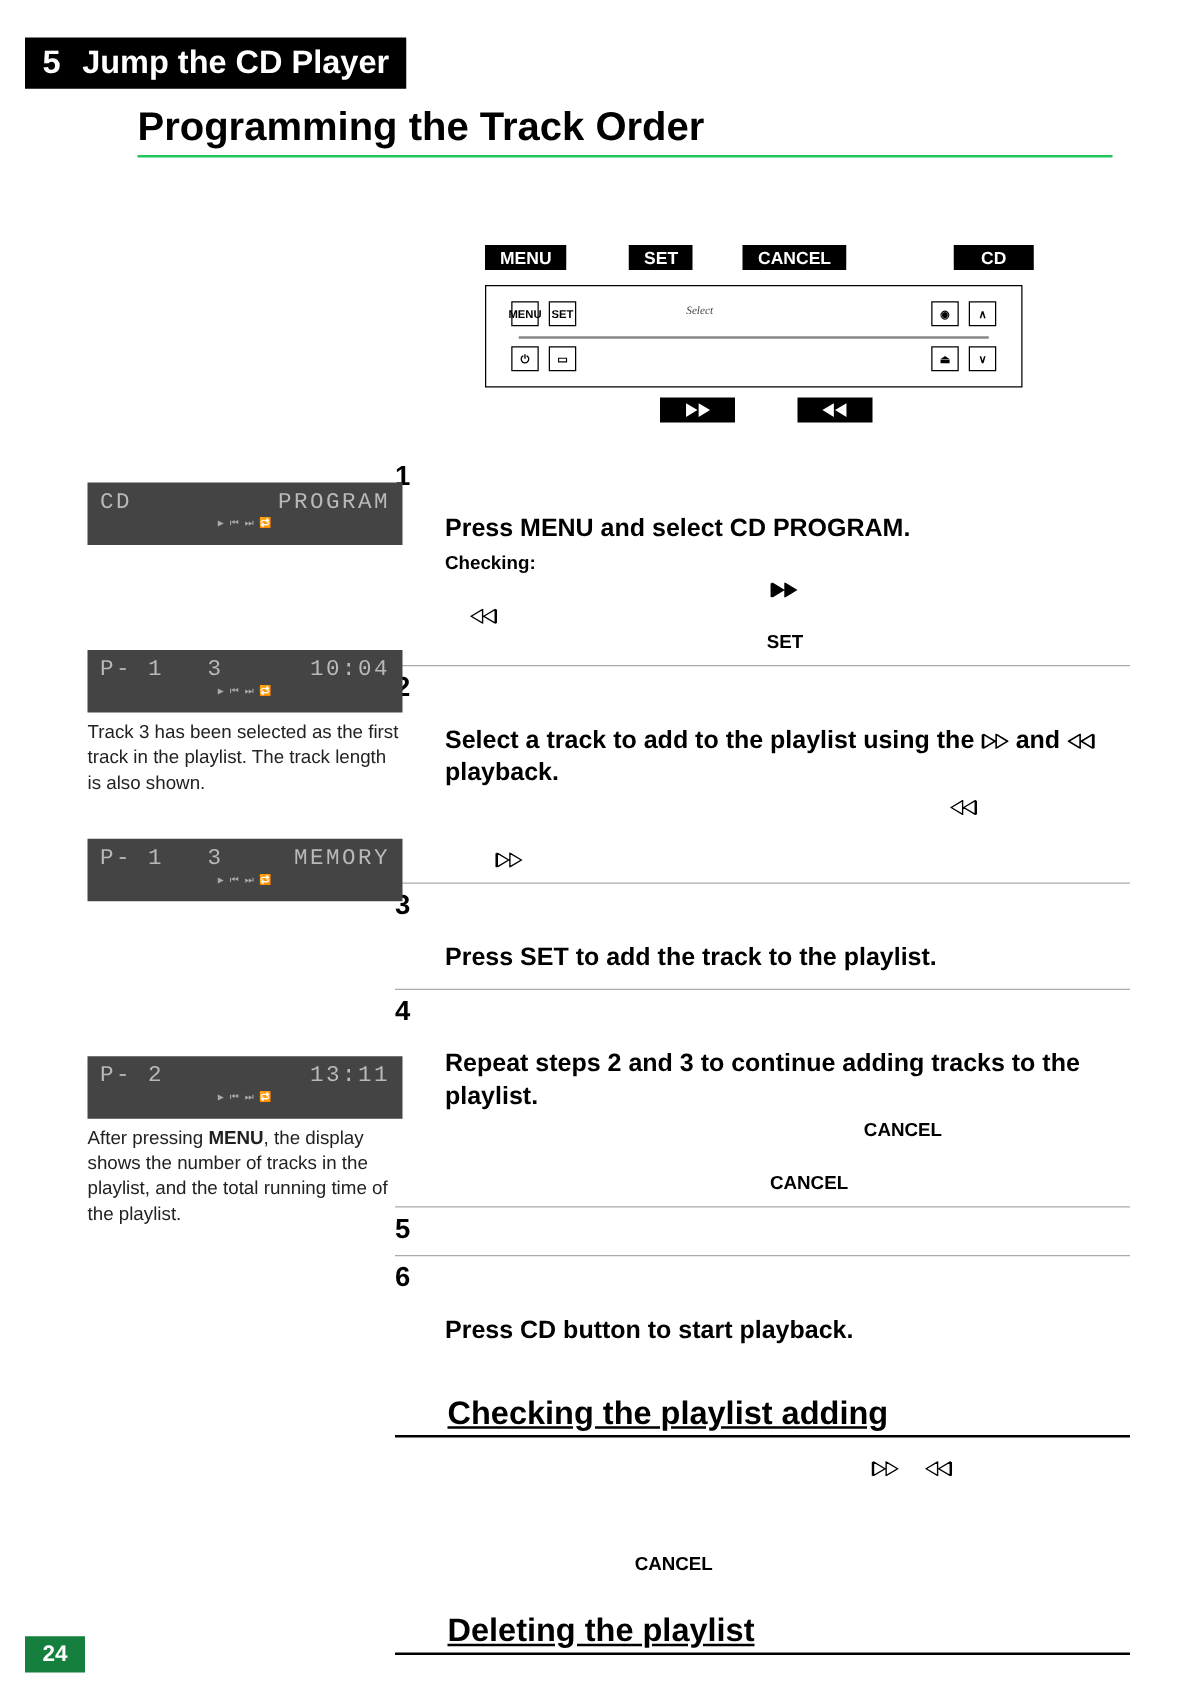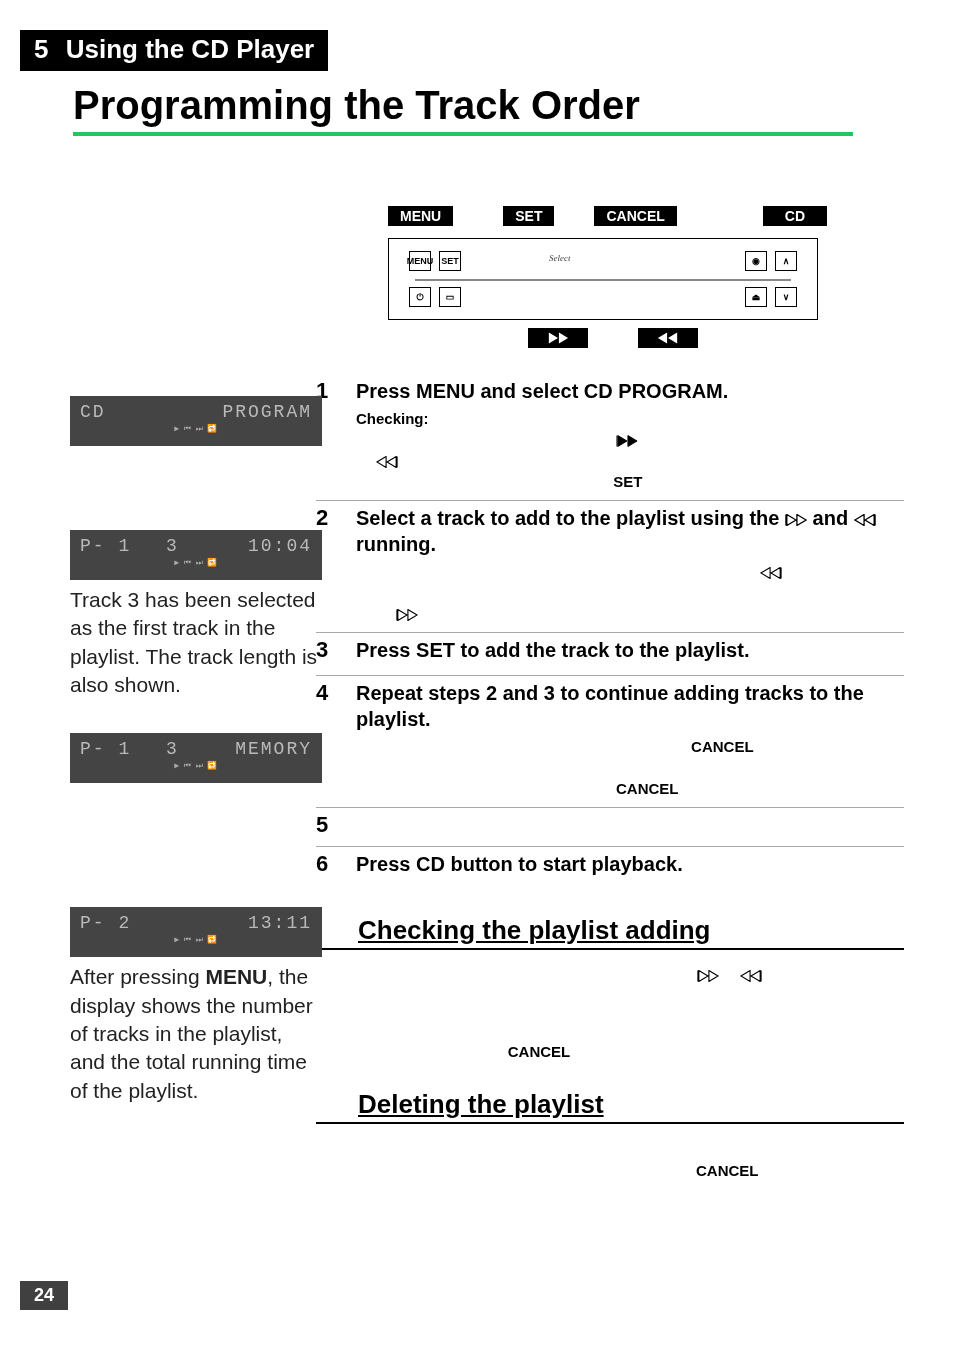--- a/index.html
+++ b/index.html
@@ -16,25 +16,25 @@
     background: #000;
     color: #fff;
     display: inline-block;
     padding: 4px 14px 6px 14px;
     font-size: 26px;
     font-weight: bold;
     font-family: "Helvetica Neue", Arial, sans-serif;
   }
   .chapter-tab .num { margin-right: 10px; }
   .page-title {
-    font-size: 40px;
+    font-size: 32px;
     font-weight: bold;
     font-family: "Helvetica Neue", Arial, sans-serif;
-    margin: 12px 0 0 53px;
-    border-bottom: 4px solid #22c55e;
+    margin: 12px 0 0 90px;
+    border-bottom: 2px solid #22c55e;
     padding-bottom: 4px;
     display: inline-block;
     width: 780px;
   }
   .content { display: flex; margin-top: 70px; }
   .left-col { width: 300px; padding-left: 50px; flex-shrink: 0; }
   .right-col { flex: 1; padding-left: 8px; }
   .button-row { display: flex; gap: 10px; margin-bottom: 12px; align-items: center; justify-content: flex-start; margin-left: 60px; }
   .btn-label {
     background: #000; color: #fff;
@@ -62,33 +62,33 @@
     background: #444; color: #b8b9bb;
     font-family: "Courier New", monospace;
     font-size: 18px; letter-spacing: 2px;
     padding: 6px 10px 0 10px;
     position: relative;
     font-weight: 300;
   }
   .lcd .sub { font-size:8px; display:block; text-align:center; margin-top:2px; letter-spacing:0; color:#aaa; }
   .lcd-caption {
     font-family: "Helvetica Neue", Arial, sans-serif;
-    font-size: 21px; line-height: 1.35;
+    font-size: 15px; line-height: 1.35;
     margin-top: 6px;
     color: #222;
   }
   .left-block { margin-bottom: 34px; }
   .step-row { display:flex; margin-bottom: 4px; padding-bottom: 8px; border-bottom: 1px solid #aaa; margin-left: -12px; }
   .step-row.no-border { border-bottom: none; }
   .step-num {
     font-family: "Helvetica Neue", Arial, sans-serif;
     font-weight: bold; font-size: 22px;
     width: 40px; flex-shrink: 0;
   }
-  .step-body { flex:1; }
+  .step-body { flex:1;margin-top:42px; }
   .step-title {
     font-family: "Helvetica Neue", Arial, sans-serif;
     font-weight: bold; font-size: 20px; line-height:1.3;
     margin-bottom: 4px;
   }
   .step-text {
     font-family: "Helvetica Neue", Arial, sans-serif;
     font-size: 15px; line-height: 1.4;
   }
   .sc { font-variant: small-caps; font-weight:bold; }
@@ -98,37 +98,37 @@
     font-size: 26px; font-weight: bold;
     text-decoration: underline;
     margin-left: 42px;
   }
   .para {
     font-family: "Helvetica Neue", Arial, sans-serif;
     font-size: 15px; line-height:1.45;
     margin-left: 28px; margin-bottom: 12px;
   }
   .page-num {
-    position:absolute; left:20px; bottom:38px;
-    background:#404040; color:#fff;
+    position:absolute; left:20px; bottom:10px;
+    background:#15803d; color:#fff;
     font-family: "Helvetica Neue", Arial, sans-serif;
     font-weight:bold; font-size:18px;
     padding: 4px 14px;
   }
   svg.skip { width:22px; height:12px; vertical-align:middle; }
 </style>
 </head>
 <body>
 
 
 
 
 <div class="chapter-tab">
   <span class="num">5</span>
-  <span>Using the CD Player</span>
+  <span>Jump the CD Player</span>
 </div>
 
 
 <h1 class="page-title">Programming the Track Order</h1>
 
 <div class="content">
 
   <div class="left-col">
     <div style="height:190px;"></div>
 
@@ -236,21 +236,21 @@
       <div class="step-body">
         <div class="step-title">
           <span>Select a track to add to the playlist using the </span>
           <svg class="skip" viewBox="0 0 24 12">
               <path d="M1 0v12M12 6L2 0v12zM23 6L13 0v12z" fill="none" stroke="#000" stroke-width="1.4"></path>
             </svg>
           <span> and </span>
           <svg class="skip" viewBox="0 0 24 12">
               <path d="M1 6l10-6v12zM12 6l10-6v12zM23 0v12" fill="none" stroke="#000" stroke-width="1.4"></path>
             </svg>
-          <span> running.</span>
+          <span> playback.</span>
         </div>
         <div class="step-text">
           <span style="color:#fff">Jump forward a track using </span>
           <svg class="skip" viewBox="0 0 24 12" style="margin-left:220px">
               <path d="M1 6l10-6v12zM12 6l10-6v12zM23 0v12" fill="none" stroke="#000" stroke-width="1.2"></path>
             </svg>
           <span style="color:#fff">; jump back a track with </span><br>
           <svg class="skip" viewBox="0 0 24 12" style="margin-left:40px">
               <path d="M1 0v12M12 6L2 0v12zM23 6L13 0v12z" fill="none" stroke="#000" stroke-width="1.2"></path>
             </svg>

